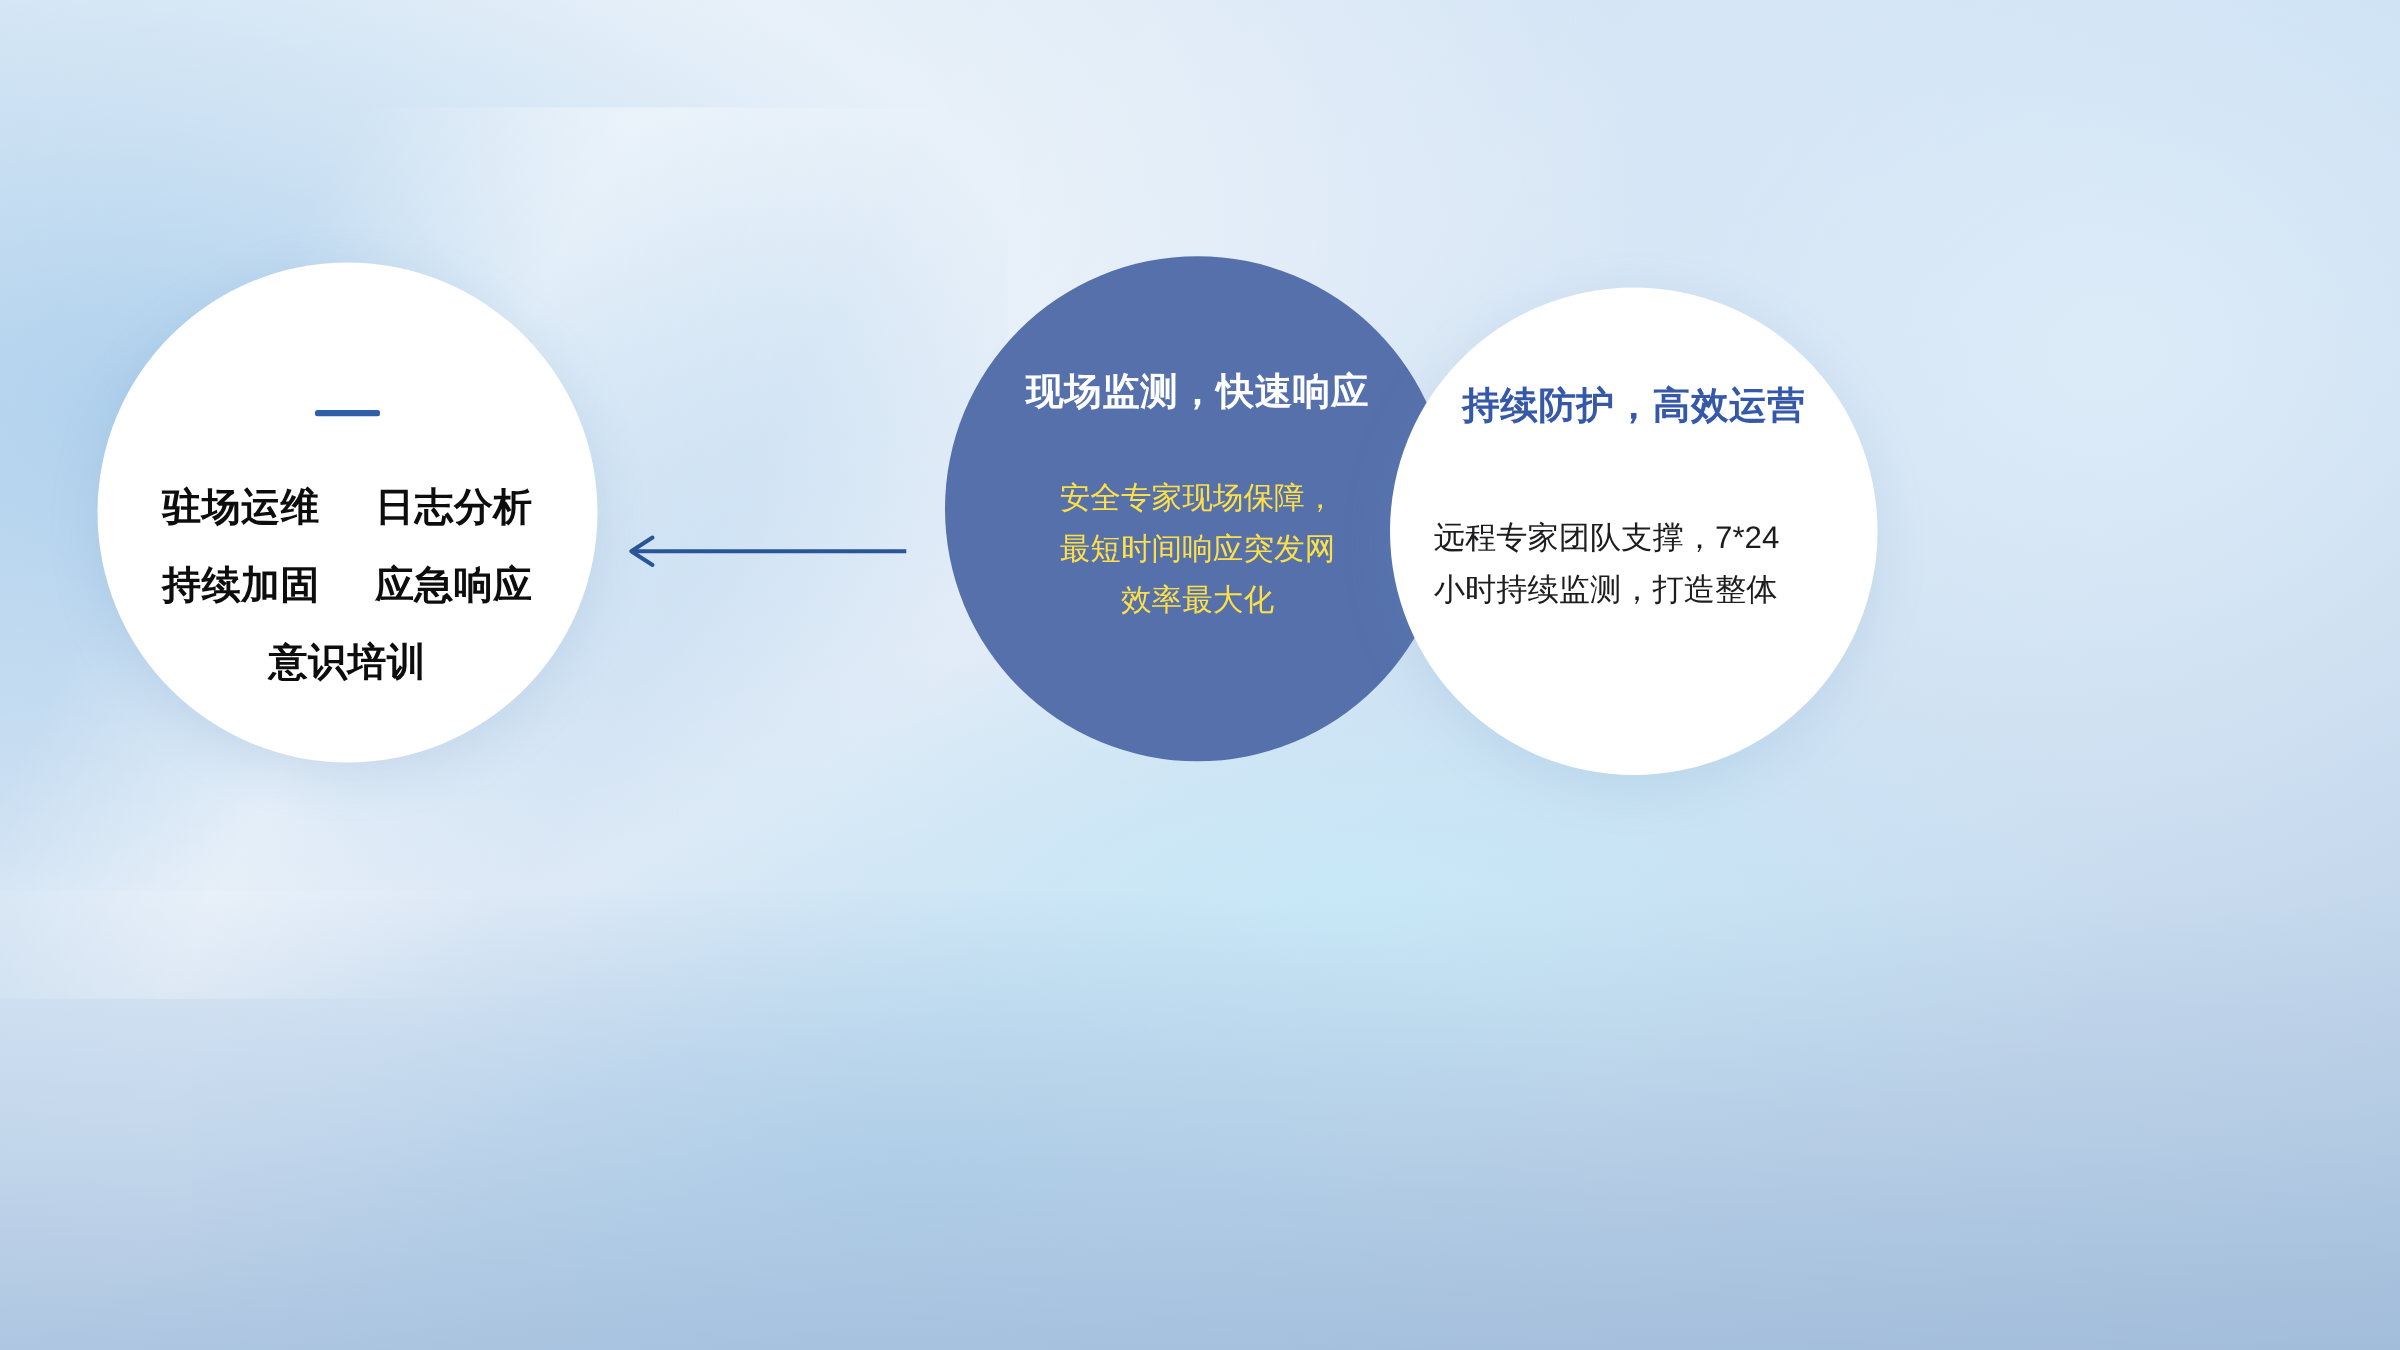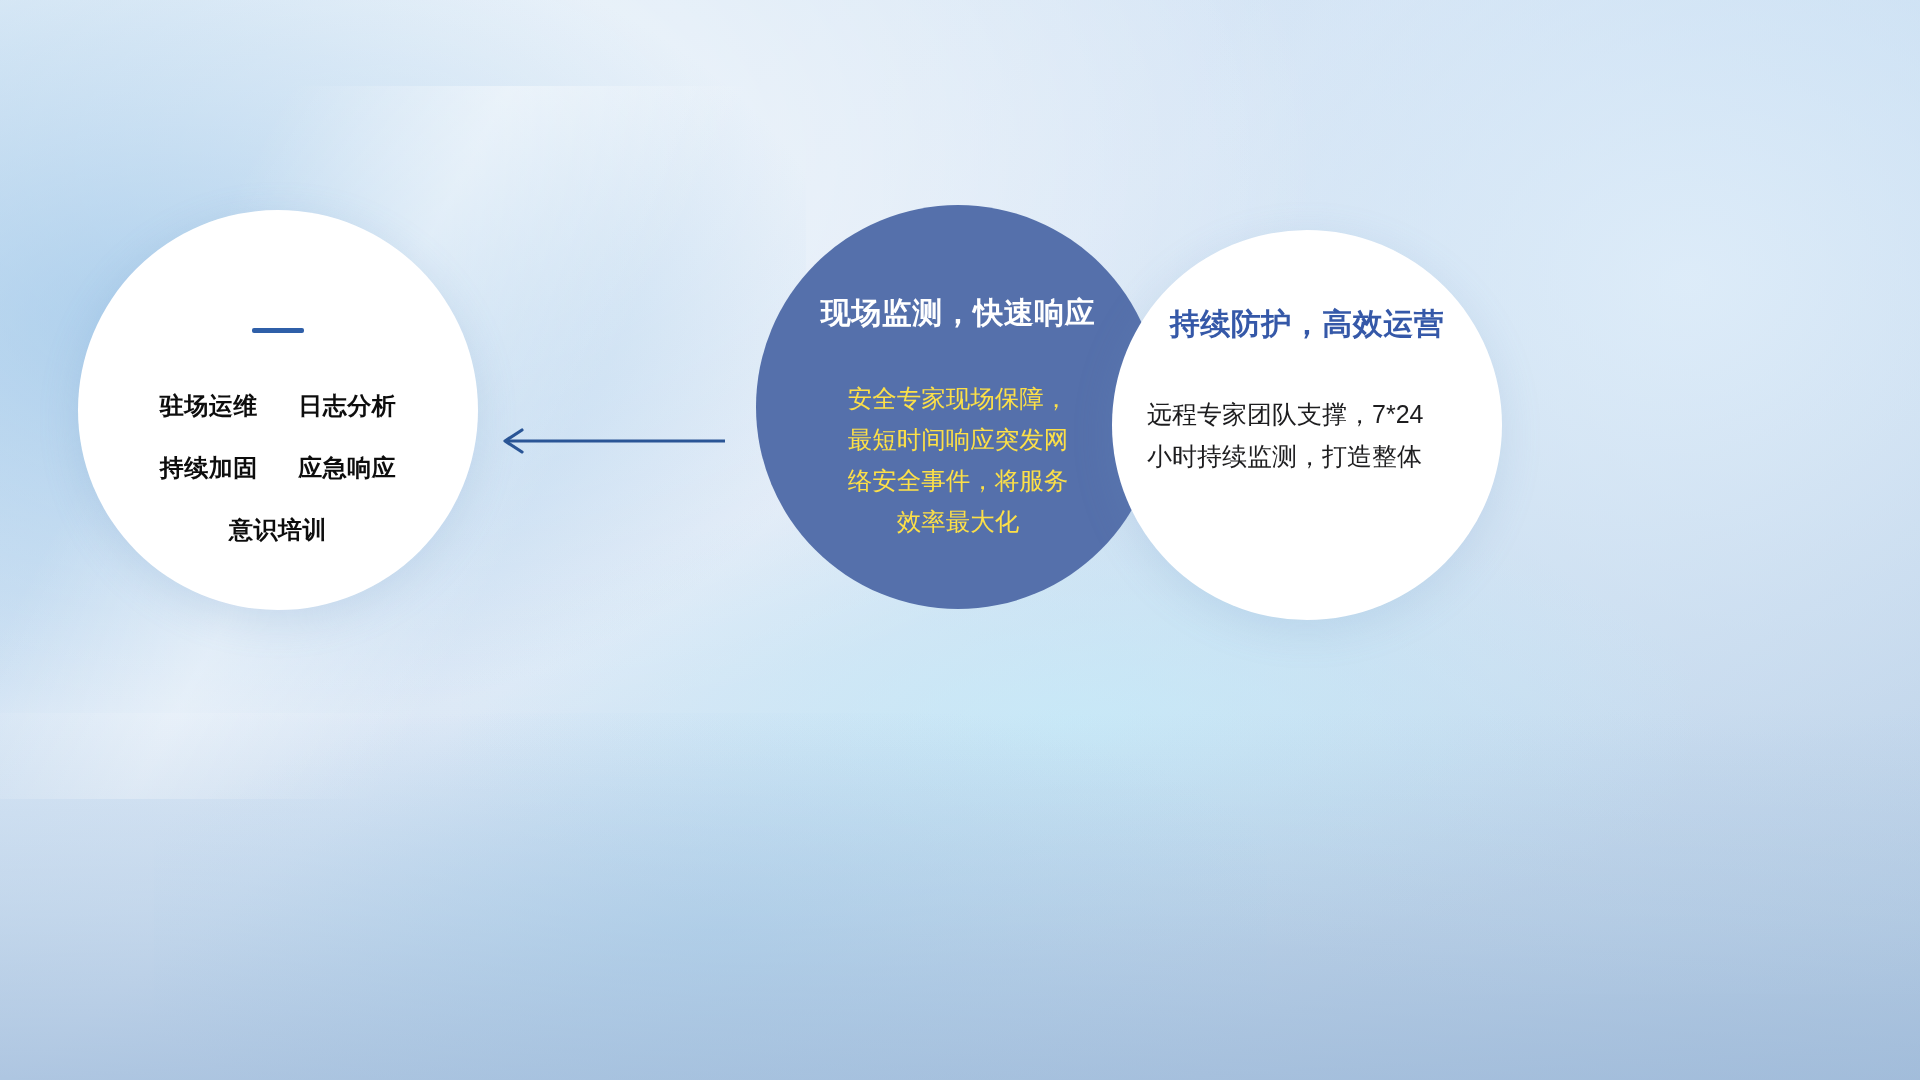--- a/index.html
+++ b/index.html
@@ -59,21 +59,21 @@
     background:#ffffff;
     box-shadow:0 10px 40px rgba(110,150,195,.20);
     z-index:3;
     display:flex;flex-direction:column;align-items:center;justify-content:flex-start;
   }
   #circle-left .divider{
     width:52px;height:5px;background:#2f5fa8;border-radius:2px;margin-top:118px;
   }
   .left-lines{
     margin-top:42px;text-align:center;color:#0d0d0d;
-    font-weight:bold;font-size:24px;line-height:62px;letter-spacing:.5px;
+    font-weight:bold;font-size:31px;line-height:62px;letter-spacing:.5px;
   }
   .left-lines .row{white-space:nowrap;}
   .left-lines .gap{display:inline-block;width:26px;}
 
   #circle-mid{
     left:756px;top:205px;width:404px;height:404px;
     background:#5570ab;
     z-index:4;
     display:flex;flex-direction:column;align-items:center;
   }
@@ -84,21 +84,21 @@
   #circle-mid .body{
     margin-top:44px;width:270px;color:#fde047;font-size:24.5px;
     line-height:41px;text-align:center;
   }
 
   #circle-right{
     left:1112px;top:230px;width:390px;height:390px;
     background:#ffffff;
     box-shadow:0 10px 40px rgba(110,150,195,.18);
     z-index:5;
-    display:flex;flex-direction:column;align-items:center;
+    display:flex;flex-direction:column;align-items:center;gap:16px;
   }
   #circle-right .head{
     margin-top:74px;color:#3558a8;font-weight:bold;font-size:30px;
     letter-spacing:.5px;white-space:nowrap;
   }
   #circle-right .body{
     margin-top:48px;width:320px;color:#1d1d1f;font-size:25px;
     line-height:42px;text-align:left;
   }
 </style>
@@ -141,21 +141,20 @@
       <span>意识培训</span>
     </div>
   </div>
 </div>
 
 <div class="circle" id="circle-mid">
   <div class="head">现场监测，快速响应</div>
   <div class="body">
     <div>安全专家现场保障，</div>
     <div>最短时间响应突发网</div>
-    <div>络安全事件，将服务</div>
     <div>效率最大化</div>
   </div>
 </div>
 
 <div class="circle" id="circle-right">
   <div class="head">持续防护，高效运营</div>
   <div class="body">
     <div>远程专家团队支撑，7*24</div>
     <div>小时持续监测，打造整体</div>
   </div>

